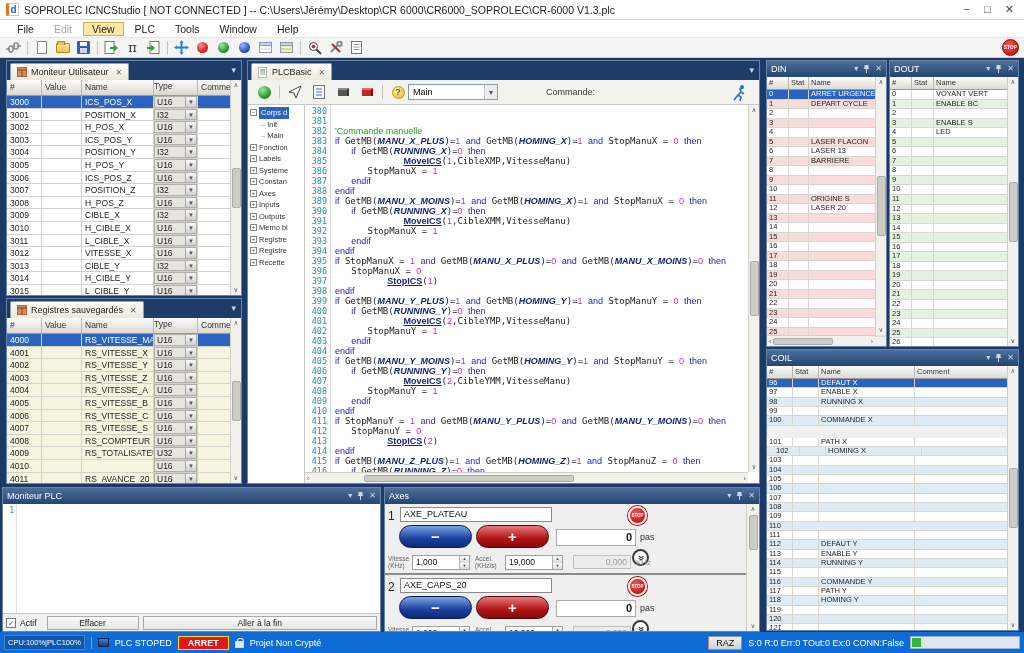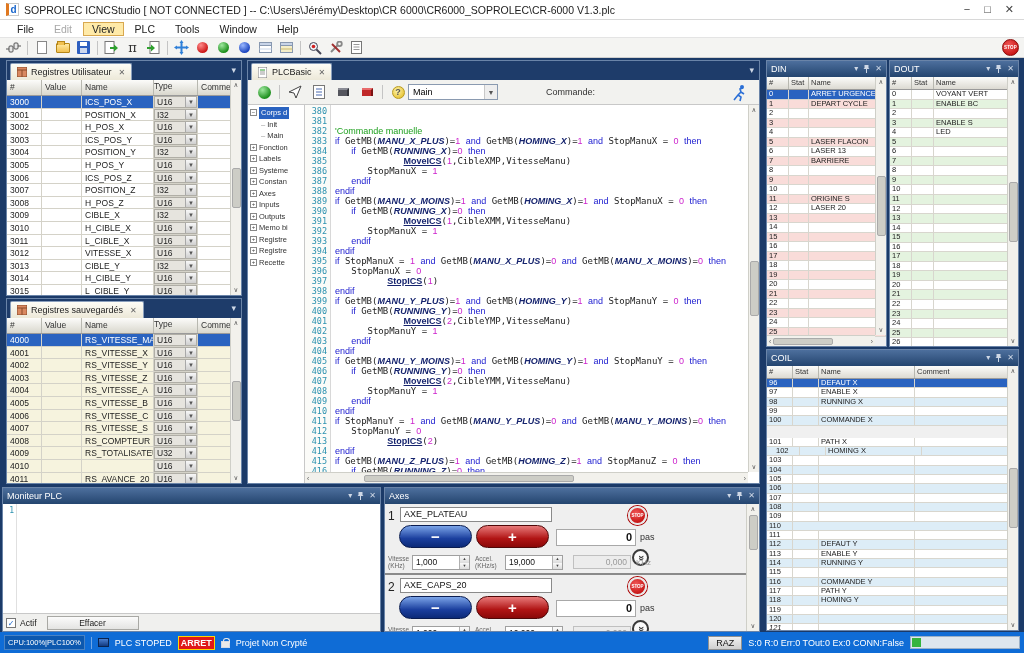--- a/index.html
+++ b/index.html
@@ -139,21 +139,21 @@
   .spin .ud{width:10px;display:flex;flex-direction:column;border-left:1px solid #b0b0b0;}
   .spin .ud i{flex:1;font-style:normal;font-size:4px;line-height:6px;text-align:center;color:#444;background:linear-gradient(#fafafa,#dcdcdc);}
   .ax-freq{position:absolute;left:188px;top:51px;width:58px;height:14px;background:#ececec;border:1px solid #c0c0c0;color:#999;font-size:8.5px;text-align:right;line-height:12px;padding-right:3px;}
   .ax-khz{position:absolute;left:251px;top:54px;font-size:8px;color:#999;}
 
   
   .statusbar{position:absolute;left:0;top:632px;width:100%;height:21px;background:#0f6cd6;display:flex;align-items:center;color:#fff;padding:0 4px;gap:6px;}
   .sb-chip{background:rgba(0,0,0,.18);font-size:7.5px;padding:2px 3px;border:1px solid rgba(255,255,255,.25);}
   .sb-sep{width:1px;height:12px;background:rgba(255,255,255,.4);}
   .sb-text{font-size:9px;}
-  .sb-arret{background:#e01818;border:1px solid #ffd800;font-size:9px;font-weight:bold;padding:1px 2px;}
+  .sb-arret{background:#e01818;border:1px solid #ffd800;font-size:9px;font-weight:bold;padding:1px 9px;}
   .plc-ico{width:11px;height:9px;background:linear-gradient(#4a7fd0,#123a80);border:1px solid #0a2450;}
   .lock-ico{width:9px;height:7px;background:#e8e8e8;border:1px solid #cfd8e6;position:relative;margin-top:3px;}
   .lock-ico:before{content:"";position:absolute;left:1px;top:-4px;width:5px;height:4px;border:1.5px solid #e8e8e8;border-bottom:none;border-radius:3px 3px 0 0;}
   .sb-right{margin-left:auto;display:flex;align-items:center;gap:6px;}
   .sb-raz{background:linear-gradient(#f0f0f0,#cfcfcf);border:1px solid #909090;color:#111;font-size:9px;padding:1px 7px;}
   .sb-prog{width:110px;height:13px;background:#dde6ee;border:1px solid #9ab0c8;position:relative;}
   .sb-prog i{position:absolute;left:1px;top:1px;bottom:1px;width:9px;background:#35b43c;}
 </style>
 </head>
 <body>
@@ -278,21 +278,21 @@
     </div>
 
   <div class="panel ru" id="reg-user" style="left:6px;top:60px;width:236px;height:236px;">
     <div class="tabstrip">
       <div class="doc-tab">
         <span class="tab-ico"><svg width="10" height="10">
               <rect width="10" height="10" fill="#d98860" stroke="#8a4a28"></rect>
               <line x1="0" y1="3" x2="10" y2="3" stroke="#8a4a28"></line>
               <line x1="5" y1="3" x2="5" y2="10" stroke="#8a4a28"></line>
             </svg></span>
-        <span>Registres Utilisateur</span>
+        <span>Moniteur Utilisateur</span>
         <span class="x">✕</span>
       </div>
       <span class="strip-caret">▾</span>
     </div>
     <div class="grid-head" id="ru-head">
         <div class="hc c0">#</div>
         <div class="hc c1">Value</div>
         <div class="hc c2">Name</div>
         <div class="hc c3" style="padding: 1px 3px;">Type</div>
         <div class="hc c4">Comment</div>
@@ -1416,20 +1416,21 @@
           </svg></span>
       <span class="tw-btn">✕</span>
     </div>
     <div class="mon-body">
       <div class="mon-gutter">1</div>
     </div>
     <div class="mon-bottom">
       <span class="chk">✓</span>
       <span class="lab">Actif</span>
       <span class="btn" style="width:92px;margin-left:6px;">Effacer</span>
+      <span class="btn" style="flex:1;">Aller à la fin</span>
     </div>
   </div>
 
   <div class="panel" id="axes">
     <div class="tw-title">
       <span class="t">Axes</span>
       <span class="tw-btn">▾</span>
       <span class="tw-btn"><svg width="7" height="9">
             <path d="M1.5 1 h4 v3 l1 1 h-6 l1 -1 z" fill="#cfd8e6"></path>
             <line x1="3.5" y1="5" x2="3.5" y2="9" stroke="#cfd8e6"></line>

